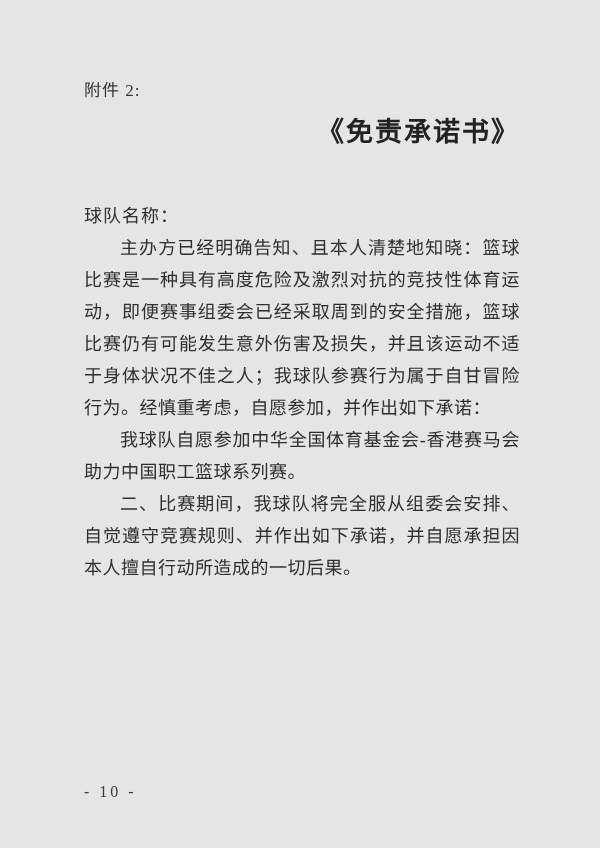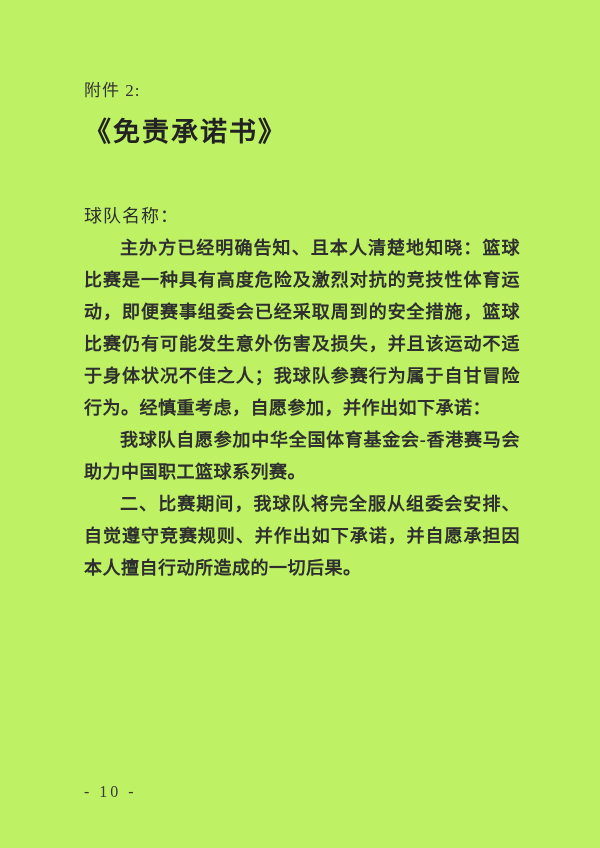--- a/index.html
+++ b/index.html
@@ -5,57 +5,56 @@
   html, body {
     margin: 0;
     padding: 0;
     background: #ffffff;
   }
   .page {
     position: relative;
     width: 600px;
     height: 848px;
     margin: 0 auto;
-    background: #bef264;
+    background: #e5e5e5;
     color: #2e2e2e;
     font-family: "Liberation Serif", "DejaVu Serif", serif;
     overflow: hidden;
     box-sizing: border-box;
     padding: 80px 80px 0 84px;
   }
   .attachment-label {
     font-size: 17px;
     line-height: 22px;
     letter-spacing: 1px;
     color: #333333;
   }
   .doc-title {
     margin-top: 10px;
     font-size: 27px;
     line-height: 40px;
     font-weight: bold;
-    text-align: left;
+    text-align: right;
     letter-spacing: 2px;
     color: #222222;
   }
   .team-label {
     margin-top: 48px;
     font-size: 18px;
     line-height: 32px;
     letter-spacing: 1px;
   }
   .body-text p {
     margin: 0;
     font-size: 18px;
     line-height: 32px;
     text-indent: 2em;
     text-align: justify;
     letter-spacing: 0.5px;
     color: #2f2f2f;
-    font-weight: bold;
   }
   .page-number {
     position: absolute;
     left: 84px;
     top: 783px;
     font-size: 16px;
     letter-spacing: 3px;
     color: #3a3a3a;
   }
 </style>

